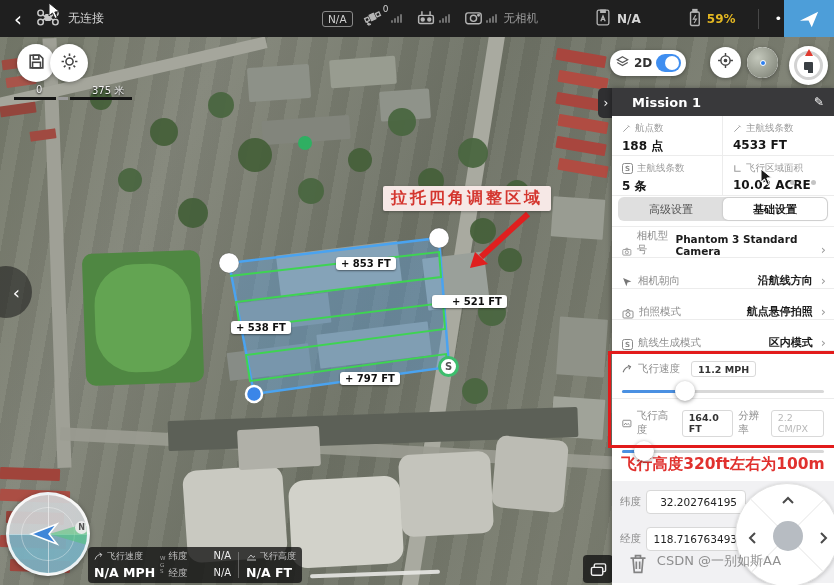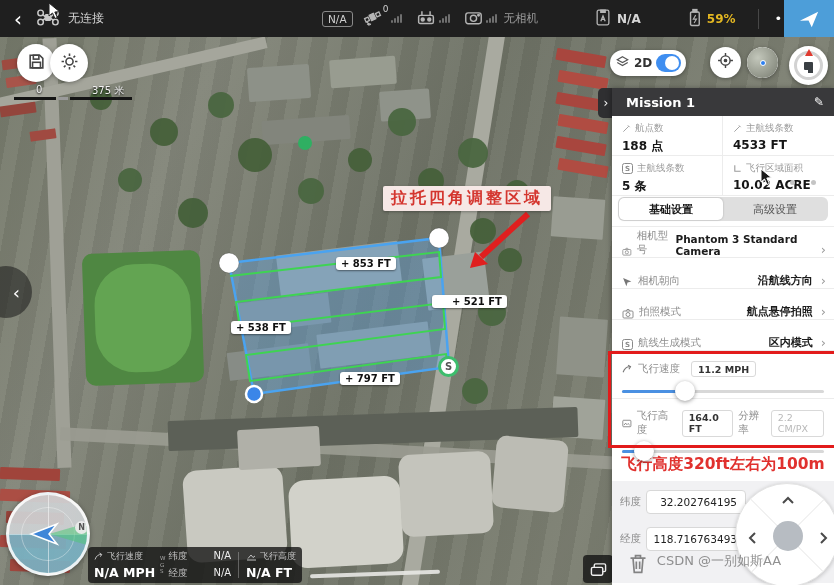--- a/index.html
+++ b/index.html
@@ -36,21 +36,21 @@
   .circle-btn{position:absolute;background:#fff;border-radius:50%;box-shadow:0 1px 4px rgba(0,0,0,.35);
     display:flex;align-items:center;justify-content:center;z-index:20;}
   #toggle-pill{position:absolute;left:610px;top:50px;width:76px;height:26px;background:#fff;border-radius:14px;
     box-shadow:0 1px 4px rgba(0,0,0,.35);display:flex;align-items:center;z-index:20;padding:0 5px;gap:4px;}
   .toggle{width:33px;height:18px;border-radius:10px;background:#3f8ef0;position:relative;}
   .toggle i{position:absolute;right:2px;top:2px;width:14px;height:14px;border-radius:50%;background:#fff;}
   
   #panel{position:absolute;left:612px;top:88px;width:222px;height:497px;z-index:30;background:#fff;
     box-shadow:-1px 0 5px rgba(0,0,0,.3);font-size:11px;}
   .panel-header{height:28px;background:#39393b;color:#fff;display:flex;align-items:center;
-    padding:0 10px 0 14px;font-size:13px;font-weight:bold;justify-content:space-between;}
+    padding:0 10px 0 20px;font-size:13px;font-weight:bold;justify-content:space-between;}
   .stats{display:grid;grid-template-columns:1fr 1fr;height:76px;background:#fff;position:relative;}
   .stat-cell{padding:6px 0 0 10px;border-bottom:1px solid #ececec;}
   .stat-cell:nth-child(odd){border-right:1px solid #ececec;}
   .stat-label{font-size:9.5px;color:#9a9a9a;display:flex;align-items:center;gap:4px;}
   .stat-value{font-size:12px;font-weight:bold;color:#161616;margin-top:3px;}
   .page-dots{position:absolute;right:18px;bottom:7px;display:flex;gap:16px;}
   .page-dots i{width:5px;height:5px;border-radius:50%;background:#c4c4c4;}
   .tabs-wrap{height:34px;display:flex;align-items:center;padding:0 6px;background:#fff;}
   .tabs{flex:1;height:24px;background:#dfdfdf;border-radius:6px;display:flex;padding:1px;}
   .tab{flex:1;display:flex;align-items:center;justify-content:center;font-size:11px;color:#555;border-radius:5px;}
@@ -355,22 +355,22 @@
         <div class="stat-value">10.02 ACRE</div>
       </div>
       <div class="page-dots">
           <i></i>
           <i></i>
         </div>
     </div>
 
     <div class="tabs-wrap">
       <div class="tabs">
+        <div class="tab">高级设置</div>
         <div class="tab active">基础设置</div>
-        <div class="tab">高级设置</div>
       </div>
     </div>
 
     <div class="set-row">
       <svg width="12" height="11" viewBox="0 0 24 22" fill="none" stroke="#8e8e8e" stroke-width="2">
           <rect x="2" y="6" width="20" height="14" rx="2"></rect>
           <circle cx="12" cy="13" r="4"></circle>
           <path d="M8 6l2-3h4l2 3"></path>
         </svg>
       <span class="set-label">相机型号</span>

